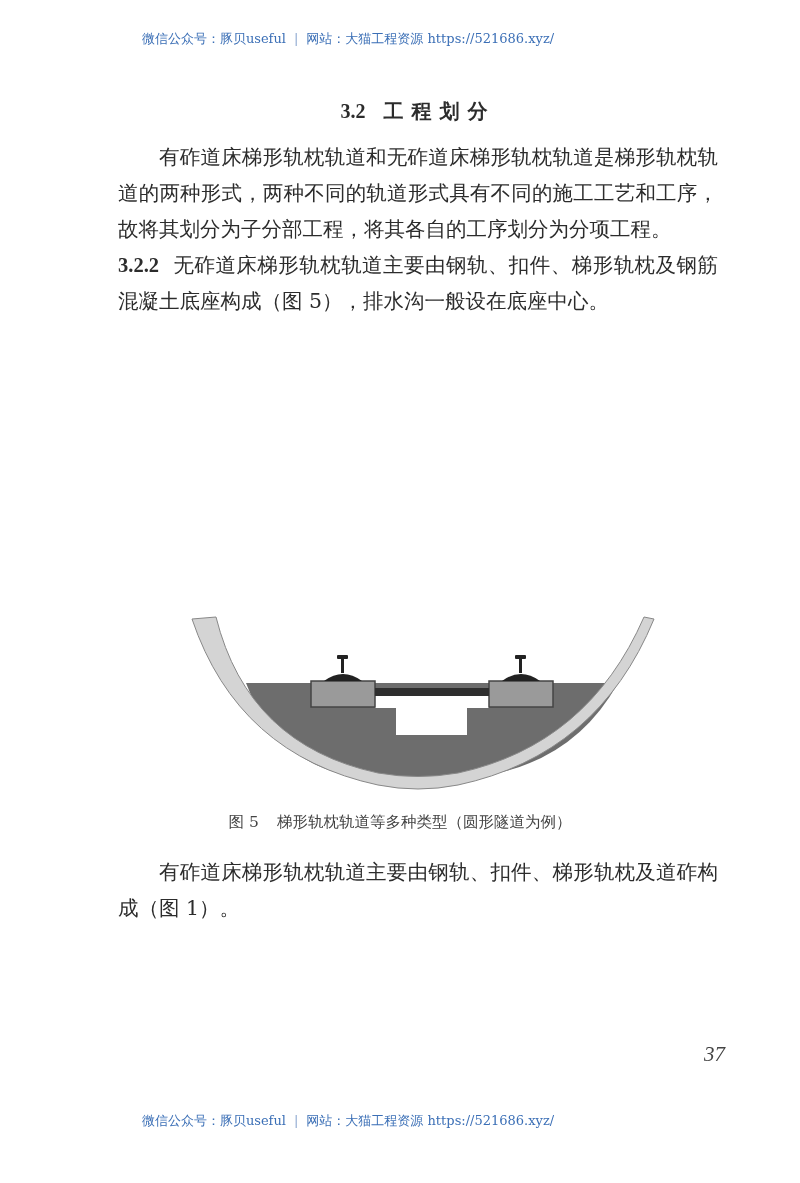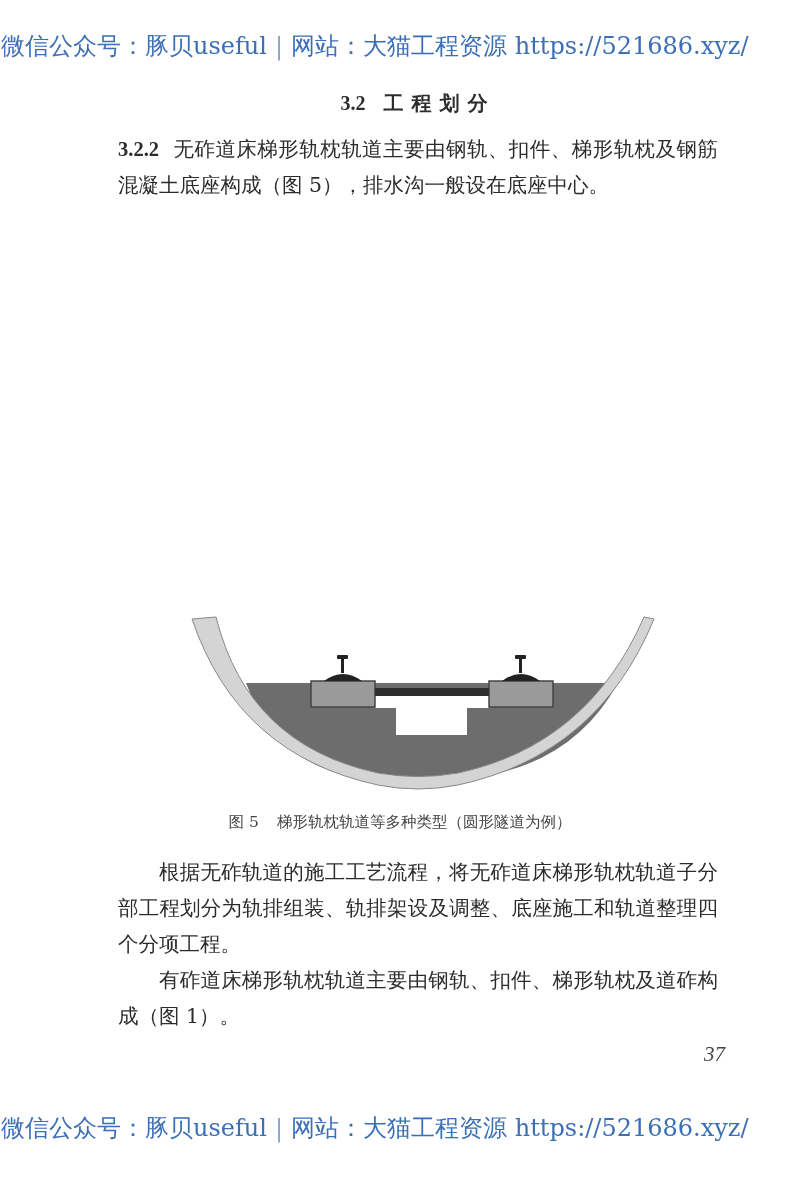--- a/index.html
+++ b/index.html
@@ -2,37 +2,37 @@
 <html><head>
 <meta charset="utf-8">
 <style>
   html, body { margin: 0; padding: 0; background: #ffffff; }
   body {
     width: 800px; height: 1183px; position: relative; overflow: hidden;
     font-family: "DejaVu Serif", "Liberation Serif", serif;
     color: #2a2a2a;
   }
   .watermark {
-    position: absolute; left: 1px; width: 672px; text-align: center;
+    position: absolute; left: 12px; width: 672px; text-align: center;
     font-family: "DejaVu Serif", "Liberation Serif", serif;
-    font-size: 24px; color: #3b6fb6; letter-spacing: 0px; white-space: nowrap;
+    font-size: 13px; color: #3b6fb6; letter-spacing: 0px; white-space: nowrap;
   }
   .wm-top { top: 30px; }
   .wm-bottom { top: 1112px; }
   .wm-sep { color: #8aa6cf; margin: 0 8px; }
   .content {
     position: absolute; left: 118px; width: 600px;
     font-size: 20.5px; line-height: 36px; color: #2c2c2c;
   }
   .p { margin: 0; text-align: justify; text-align-last: left; }
   .indent { text-indent: 41px; }
   .num { font-weight: bold; font-family: "Liberation Serif", "DejaVu Serif", serif; margin-right: 14px; }
   .section-title {
     text-align: center; font-weight: bold; font-size: 20px; letter-spacing: 8px;
-    margin: 0 0 10px 0;
+    margin: 8px 0 10px 0;
   }
   .section-title .sec-num { letter-spacing: 0; margin-right: 18px; font-family: "Liberation Serif", serif; }
   .figure {
     position: absolute; left: 178px; top: 605px; width: 480px; height: 195px;
   }
   .caption {
     position: absolute; left: 0; width: 800px; top: 812px; text-align: center;
     font-size: 15.5px; color: #444;
   }
   .caption .fig-num { margin-right: 18px; }
@@ -45,20 +45,21 @@
 <body>
 
 <div class="watermark wm-top">
   <span>微信公众号：豚贝useful</span><span class="wm-sep">|</span><span>网站：大猫工程资源 https://521686.xyz/</span>
 </div>
 
 <div class="content" style="top:85px;">
   <div class="section-title">
     <span class="sec-num">3.2</span><span>工程划分</span>
   </div>
+  <p class="p indent">有砟道床梯形轨枕轨道和无砟道床梯形轨枕轨道是梯形轨枕轨道的两种形式，两种不同的轨道形式具有不同的施工工艺和工序，故将其划分为子分部工程，将其各自的工序划分为分项工程。</p>
   <p class="p">
     <span class="num">3.2.2</span><span>无砟道床梯形轨枕轨道主要由钢轨、扣件、梯形轨枕及钢筋混凝土底座构成（图 5），排水沟一般设在底座中心。</span>
   </p>
 </div>
 
 <div class="figure">
   <svg width="480" height="195" viewBox="0 0 480 195">
 
     <path d="M68,78 L440,78 Q400,150 320,168 Q240,182 160,168 Q95,150 68,78 Z" fill="#6d6d6d"></path>
 
@@ -81,21 +82,20 @@
     <rect x="341" y="52" width="3" height="16" fill="#222"></rect>
     <rect x="337" y="50" width="11" height="4" rx="1" fill="#222"></rect>
   </svg>
 </div>
 
 <div class="caption">
   <span class="fig-num">图 5</span><span>梯形轨枕轨道等多种类型（圆形隧道为例）</span>
 </div>
 
 <div class="content" style="top:854px;">
-  <p class="p indent">根据无砟轨道的施工工艺流程，将无砟道床梯形轨枕轨道子分部工程划分为轨排组装、轨排架设及调整、底座施工和轨道整理四个分项工程。</p>
   <p class="p indent">有砟道床梯形轨枕轨道主要由钢轨、扣件、梯形轨枕及道砟构成（图 1）。</p>
 </div>
 
 <div class="page-number">37</div>
 
 <div class="watermark wm-bottom">
   <span>微信公众号：豚贝useful</span><span class="wm-sep">|</span><span>网站：大猫工程资源 https://521686.xyz/</span>
 </div>
 
 </body></html>

